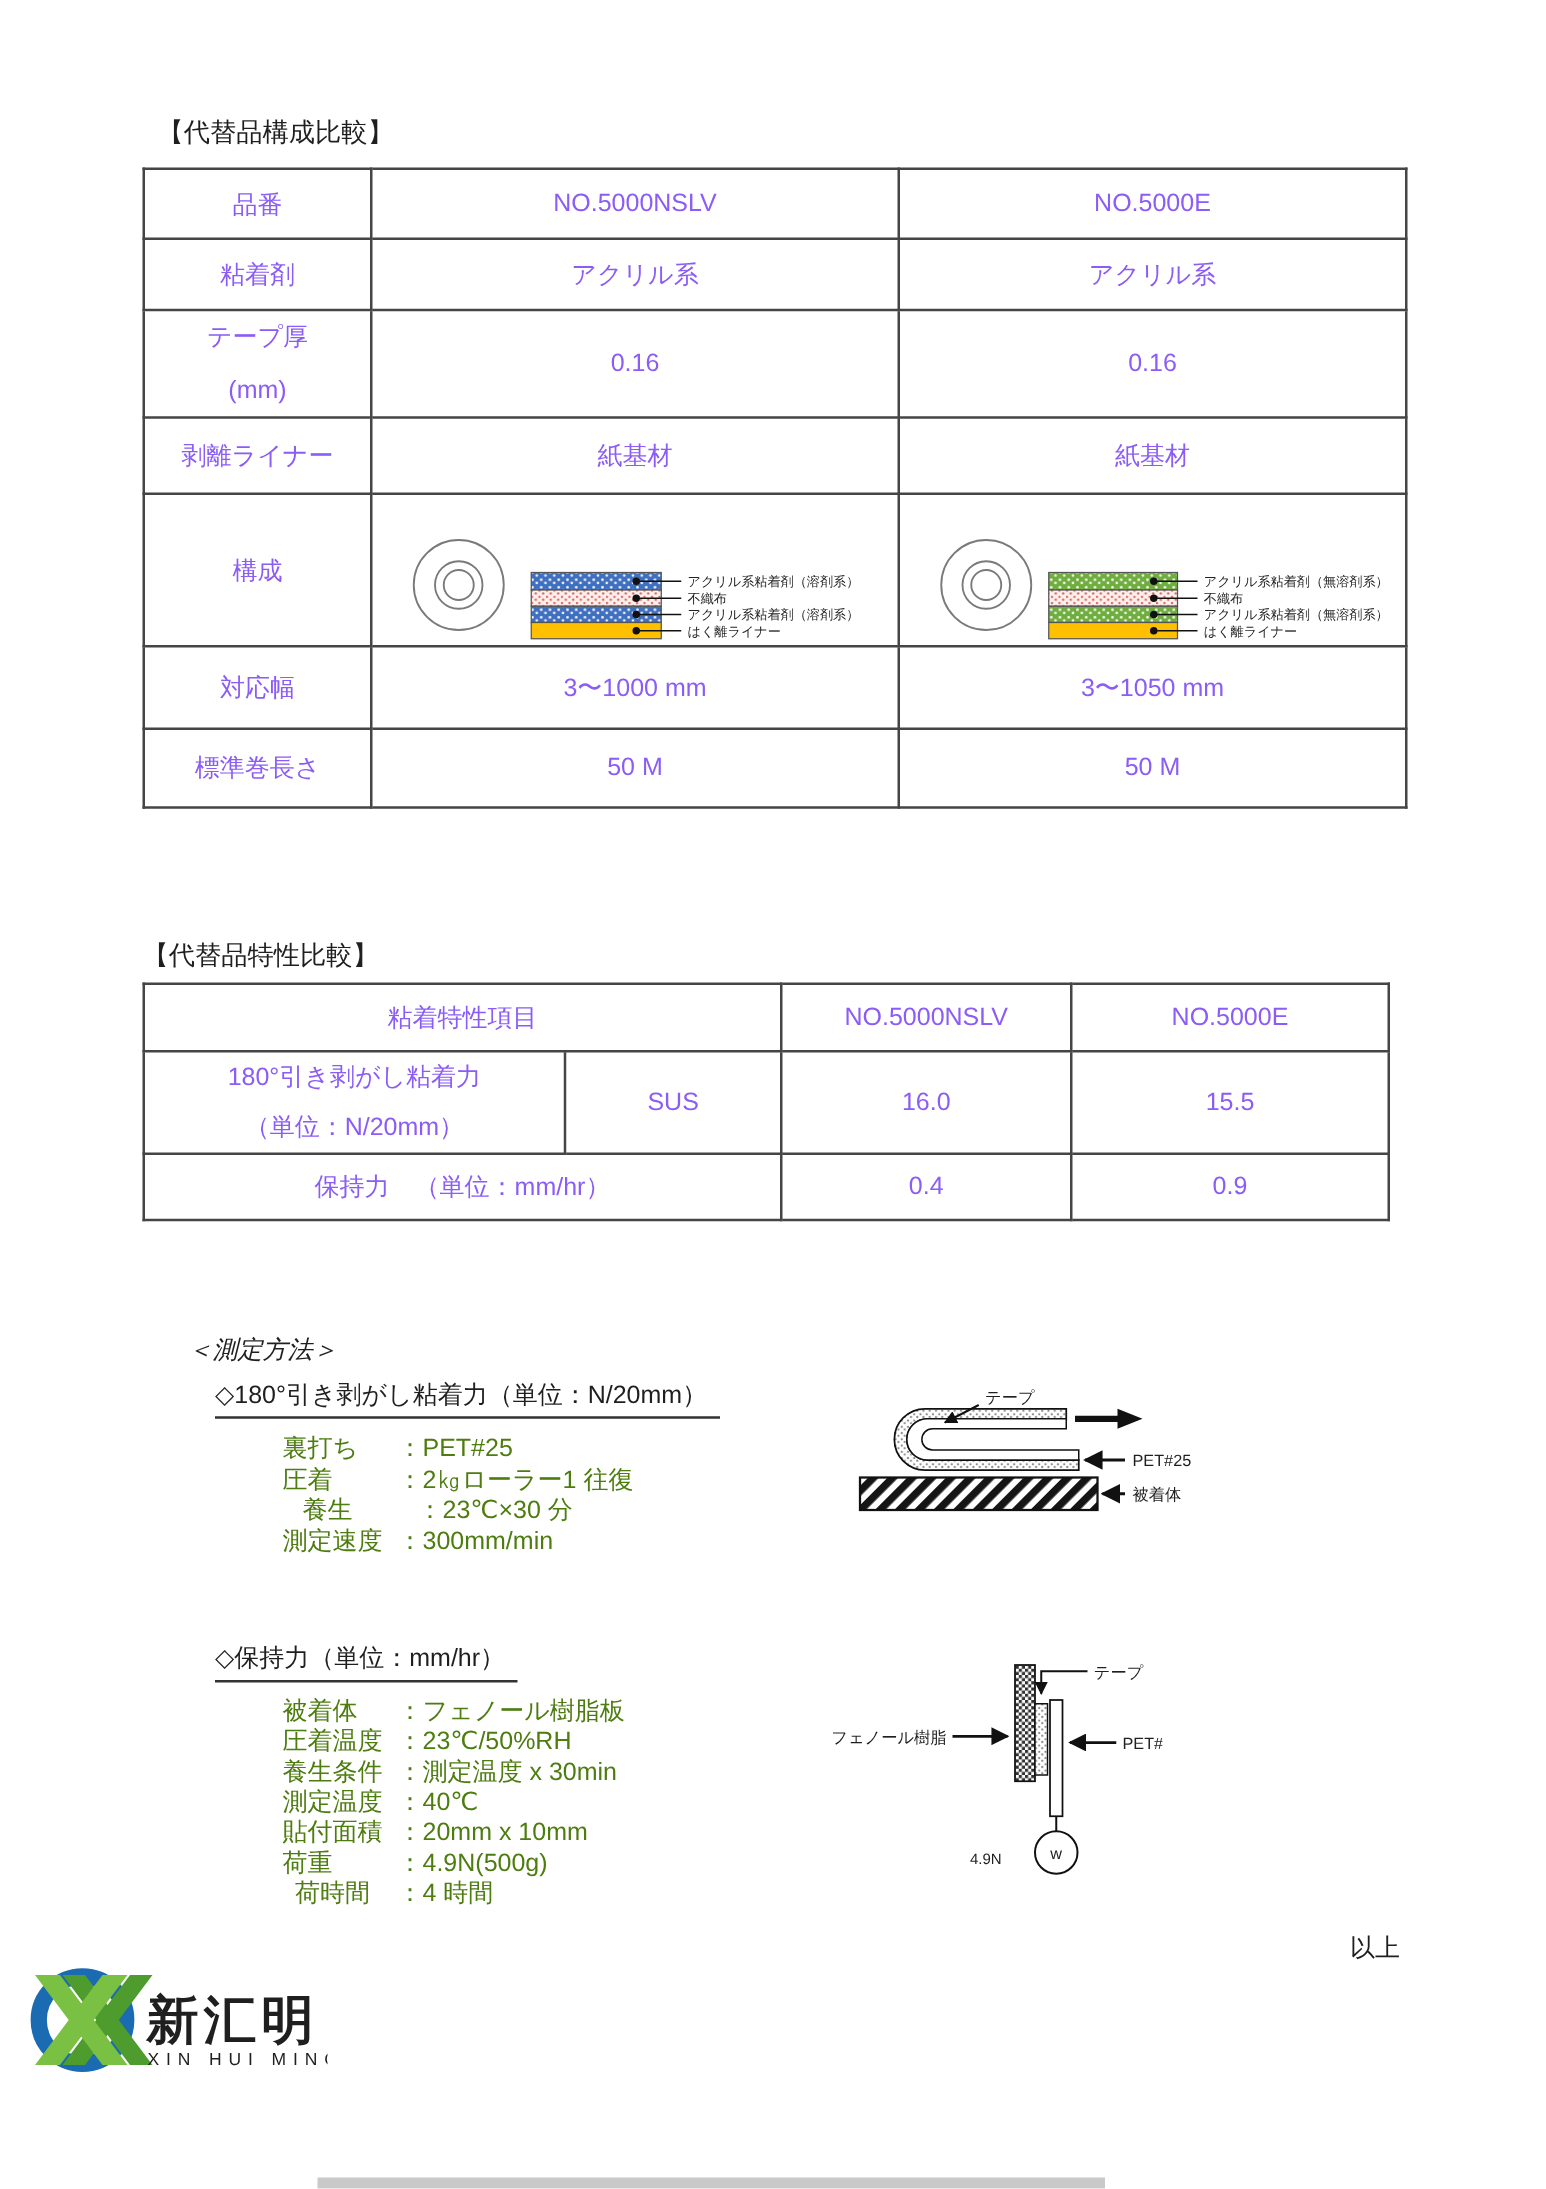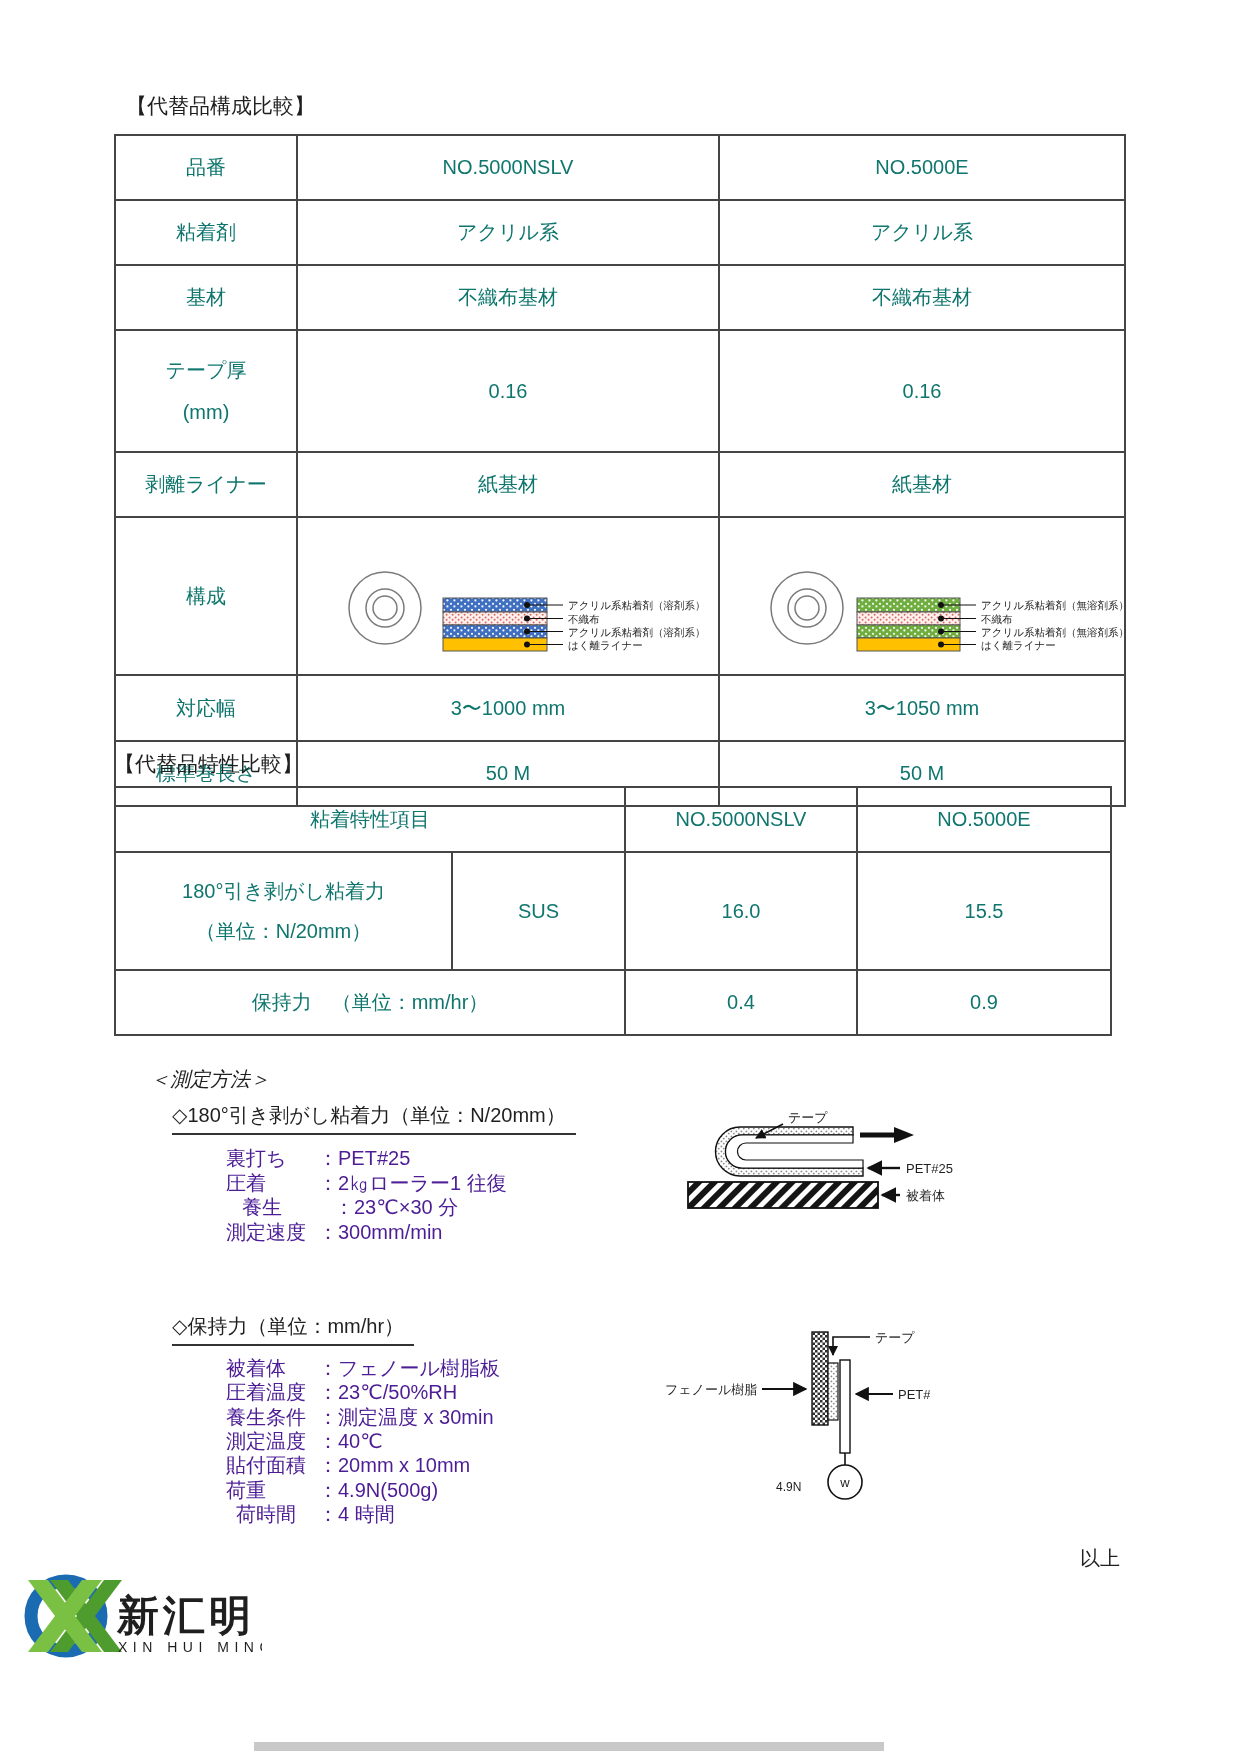--- a/index.html
+++ b/index.html
@@ -2,28 +2,28 @@
 <html><head>
 <meta charset="utf-8">
 <style>
   html,body{margin:0;padding:0;background:#ffffff;}
   .page{position:relative;width:1237px;height:1751px;background:#fff;
         font-family:"Liberation Sans","DejaVu Sans",sans-serif;color:#222;overflow:hidden;}
   .abs{position:absolute;}
   .doc-title{font-size:21px;color:#1f1f1f;}
   table.spec{border-collapse:collapse;table-layout:fixed;}
   table.spec td{border:2px solid #454545;text-align:center;vertical-align:middle;
-                font-size:20px;color:#0f766e;padding:18px;overflow:hidden;}
+                font-size:20px;color:#8b5cf6;padding:0;overflow:hidden;}
   td.diag{position:relative;}
   td.diag svg{display:block;}
   .two-line{line-height:42px;}
   .m-head{font-size:20px;color:#1f1f1f;font-style:italic;}
   .m-title{font-size:20px;color:#1f1f1f;display:inline-block;border-bottom:2px solid #333;
            padding:0 10px 4px 0;}
-  .m-item{position:absolute;font-size:20px;color:#4c1d95;white-space:nowrap;}
+  .m-item{position:absolute;font-size:20px;color:#4d7c0f;white-space:nowrap;}
   .m-k{display:inline-block;width:92px;}
   .m-k.short{width:82px;}
   svg{font-family:"Liberation Sans","DejaVu Sans",sans-serif;}
   svg text{fill:#1f1f1f;}
   .closing{font-size:20px;color:#1f1f1f;}
   .bottom-strip{position:absolute;left:254px;top:1742px;width:630px;height:9px;background:#c9c9c9;}
 </style>
 </head>
 <body>
 
@@ -40,25 +40,20 @@
     <tbody>
         <tr style="height:56px">
       <td>品番</td>
       <td>NO.5000NSLV</td>
       <td>NO.5000E</td>
     </tr>
     <tr style="height:57px">
       <td>粘着剤</td>
       <td>アクリル系</td>
       <td>アクリル系</td>
-    </tr>
-    <tr style="height:57px">
-      <td>基材</td>
-      <td>不織布基材</td>
-      <td>不織布基材</td>
     </tr>
     <tr style="height:86px">
       <td class="two-line">
         <div>テープ厚</div>
         <div>(mm)</div>
       </td>
       <td>0.16</td>
       <td>0.16</td>
     </tr>
     <tr style="height:61px">

